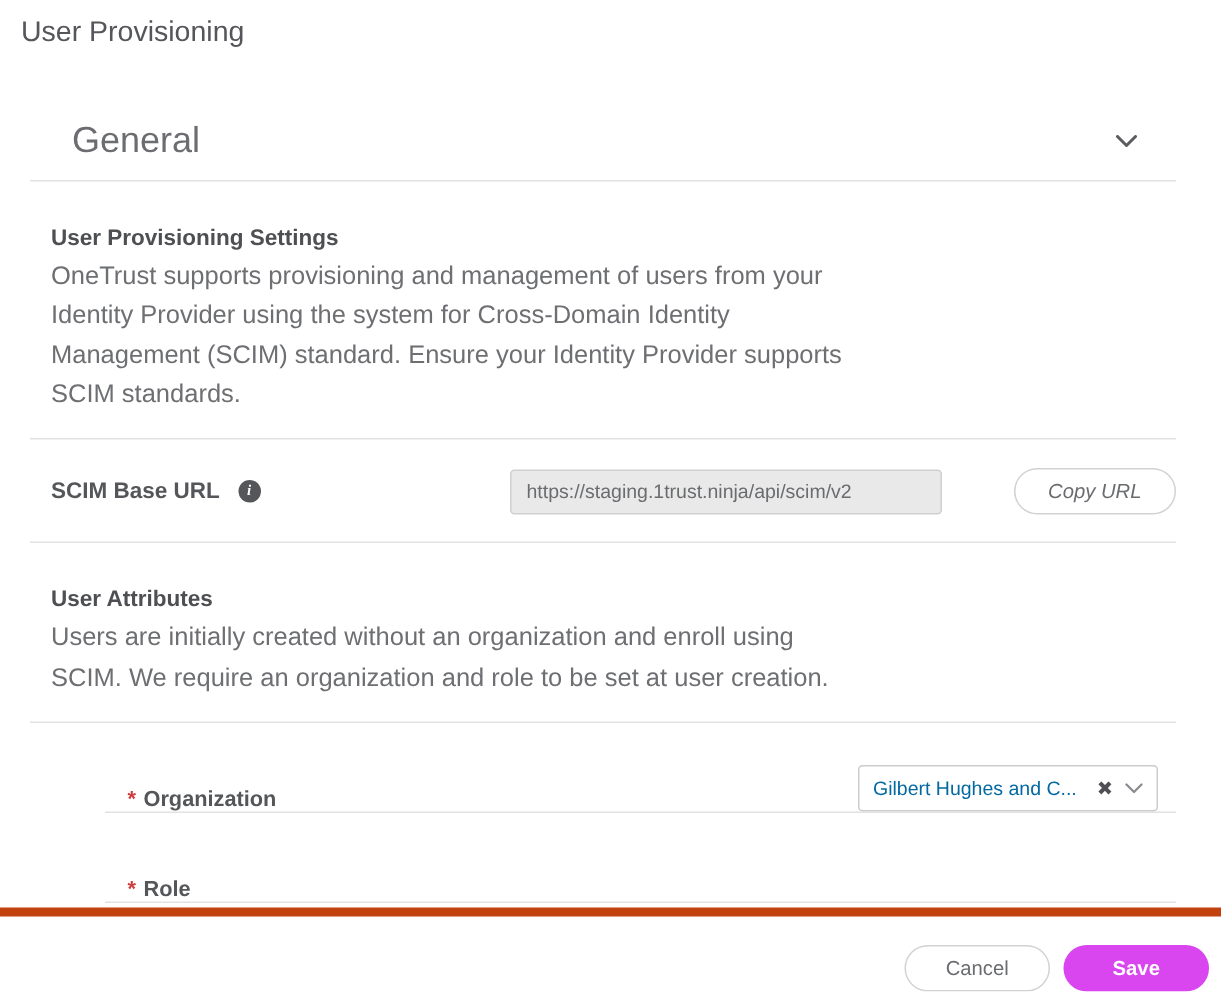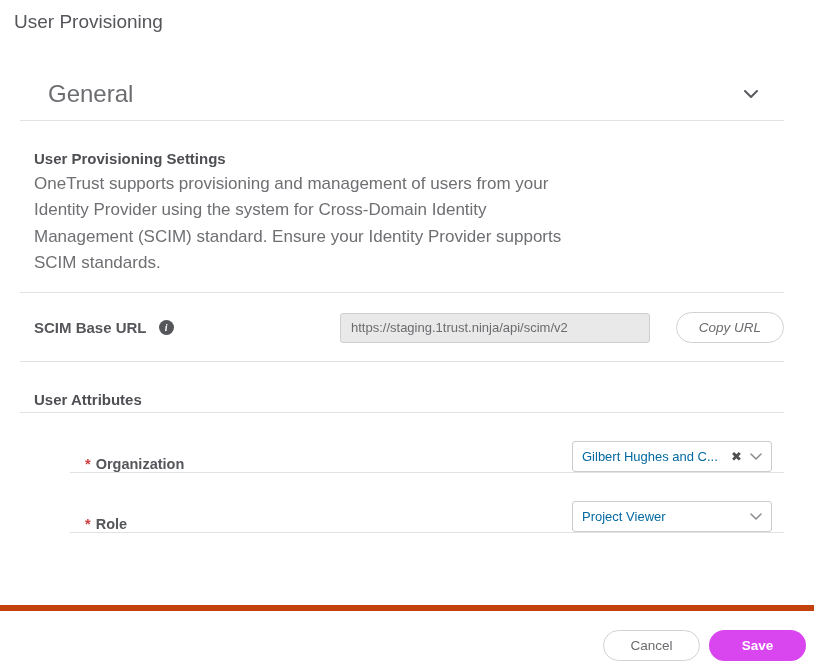--- a/index.html
+++ b/index.html
@@ -65,21 +65,21 @@
     font-size: 10px;
     font-weight: 700;
     font-family: "Liberation Serif", serif;
     display: inline-flex;
     align-items: center;
     justify-content: center;
     font-style: italic;
     cursor: default;
   }
   .scim-input {
-    width: 310px;
+    width: 288px;
     height: 30px;
     background: #e9e9e9;
     border: 1px solid #cfcfcf;
     border-radius: 3px;
     font-family: "Liberation Sans", sans-serif;
     font-size: 13px;
     color: #6b6c6f;
     padding: 0 10px;
   }
   .pill-btn {
@@ -175,47 +175,40 @@
     <span class="row-label">SCIM Base URL</span>
     <span class="info-icon">i</span>
   </span>
   <input class="scim-input" type="text" disabled="" value="https://staging.1trust.ninja/api/scim/v2" style="">
   <button class="pill-btn copy-btn">Copy URL</button>
 </div>
 <hr class="divider divider-outer">
 
 <div class="content">
   <div class="block-heading">User Attributes</div>
+  <div class="block-desc">Users are initially created without an organization and enroll using SCIM. We require an organization and role to be set at user creation.</div>
 </div>
 <hr class="divider divider-outer">
 
 <div class="attr-row">
   <span class="attr-label"><span class="req-star">*</span><span>Organization</span></span>
   <div class="select-box">
     <span class="select-value">Gilbert Hughes and C...</span>
     <span class="clear-x">✖</span>
     <span class="chevron">
       <svg width="12" height="8" viewBox="0 0 12 8">
           <polyline points="1,1 6,6 11,1" fill="none" stroke="#8a8b8e" stroke-width="1.5" stroke-linecap="round" stroke-linejoin="round"></polyline>
         </svg>
     </span>
   </div>
 </div>
 <hr class="divider divider-inner">
 
 <div class="attr-row">
   <span class="attr-label"><span class="req-star">*</span><span>Role</span></span>
-  <div class="select-box">
-    <span class="select-value">Project Viewer</span>
-    <span class="chevron">
-      <svg width="12" height="8" viewBox="0 0 12 8">
-          <polyline points="1,1 6,6 11,1" fill="none" stroke="#8a8b8e" stroke-width="1.5" stroke-linecap="round" stroke-linejoin="round"></polyline>
-        </svg>
-    </span>
-  </div>
 </div>
 <hr class="divider divider-inner">
 
 <div class="spacer"></div>
 
 <div class="footer">
   <button class="pill-btn">Cancel</button>
   <button class="pill-btn save-btn" style="background: #d946ef;">Save</button>
 </div>
 

